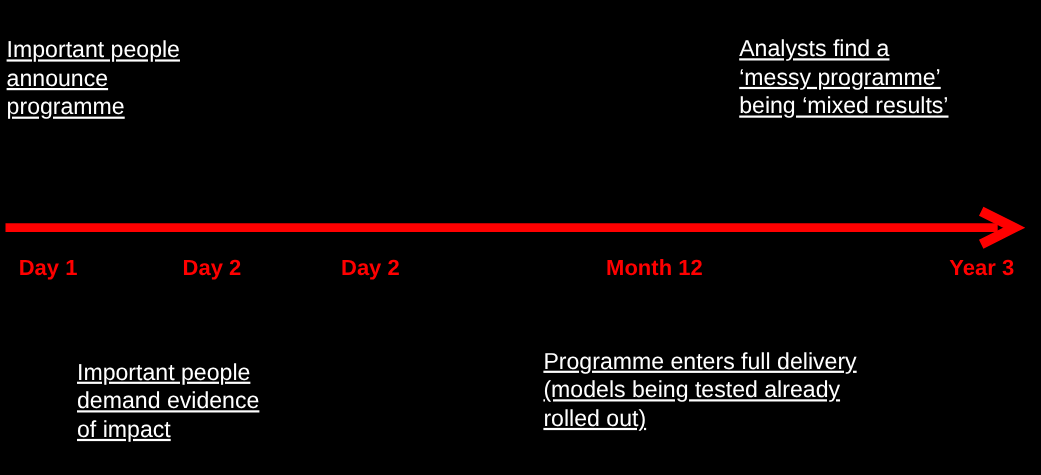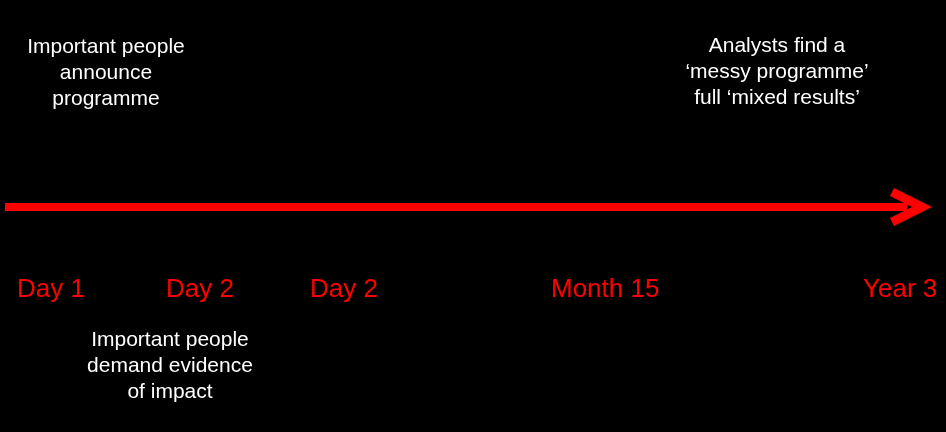--- a/index.html
+++ b/index.html
@@ -19,79 +19,81 @@
     height: 432px;
     background: var(--bg);
     overflow: hidden;
     font-family: "Liberation Sans", "DejaVu Sans", sans-serif;
   }
   .note {
     position: absolute;
     color: var(--fg);
     font-size: 21px;
     line-height: 26px;
-    text-align: center;
     white-space: pre-line;
+    text-decoration: underline;
   }
   .note.top-left     { left: 6px;   top: 33px;  width: 200px; }
   .note.top-center   { left: 296px; top: 57px;  width: 200px; }
   .note.top-right    { left: 672px; top: 32px;  width: 210px; }
   .note.bottom-left  { left: 70px;  top: 326px; width: 200px; }
   .note.bottom-right { left: 494px; top: 316px; width: 310px; }
   .arrow-svg {
     position: absolute;
     left: 0;
     top: 185px;
     width: 946px;
     height: 45px;
     color: var(--red);
   }
   .tlabel {
     position: absolute;
     top: 233px;
     color: var(--red);
-    font-size: 26px;
+    font-size: 20px;
     line-height: 22px;
-    font-weight: 400;
+    font-weight: 700;
     white-space: nowrap;
-    margin-top: 44px;
   }
   .tlabel.l0 { left: 17px; }
   .tlabel.l1 { left: 166px; }
   .tlabel.l2 { left: 310px; }
   .tlabel.l3 { left: 551px; }
   .tlabel.l4 { left: 863px; }
 </style>
 </head>
 <body>
 
 <div class="canvas">
 
   <div class="note top-left">Important people
 announce
 programme</div>
 
 
   <div class="note top-right">Analysts find a
 ‘messy programme’
-full ‘mixed results’</div>
+being ‘mixed results’</div>
 
   <div class="note bottom-left">Important people
 demand evidence
 of impact</div>
 
+  <div class="note bottom-right">Programme enters full delivery
+(models being tested already
+rolled out)</div>
 
   <svg class="arrow-svg" viewBox="0 0 946 45" aria-hidden="true">
     <line x1="5" y1="22" x2="907" y2="22" stroke="currentColor" stroke-width="8"></line>
     <polyline points="892,7 922,22 892,37" fill="none" stroke="currentColor" stroke-width="9"></polyline>
   </svg>
 
   <div class="tlabel l0">Day 1</div>
 
   <div class="tlabel l1">Day 2</div>
 
   <div class="tlabel l2">Day 2</div>
 
-  <div class="tlabel l3">Month 15</div>
+  <div class="tlabel l3">Month 12</div>
 
   <div class="tlabel l4">Year 3</div>
 
 </div>
 
 </body></html>

